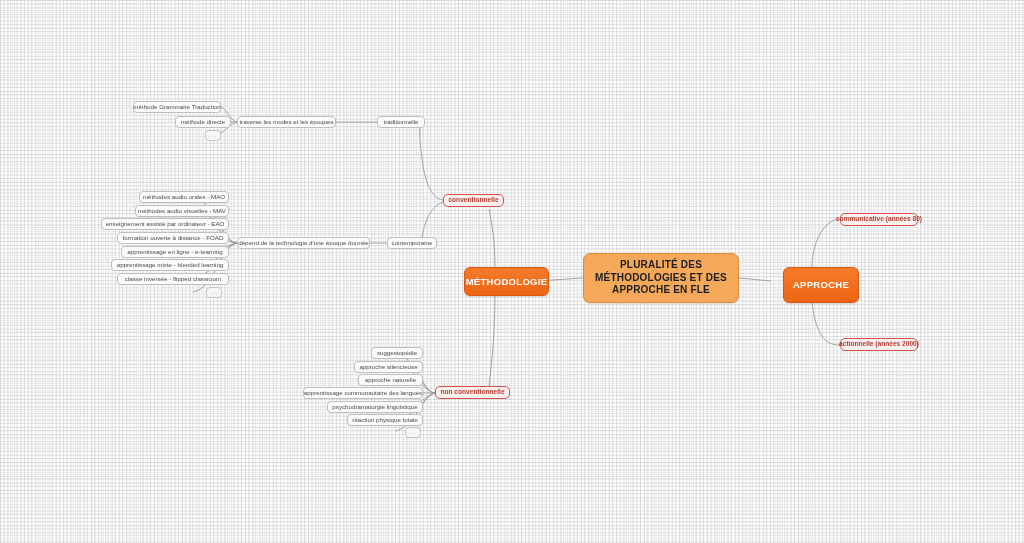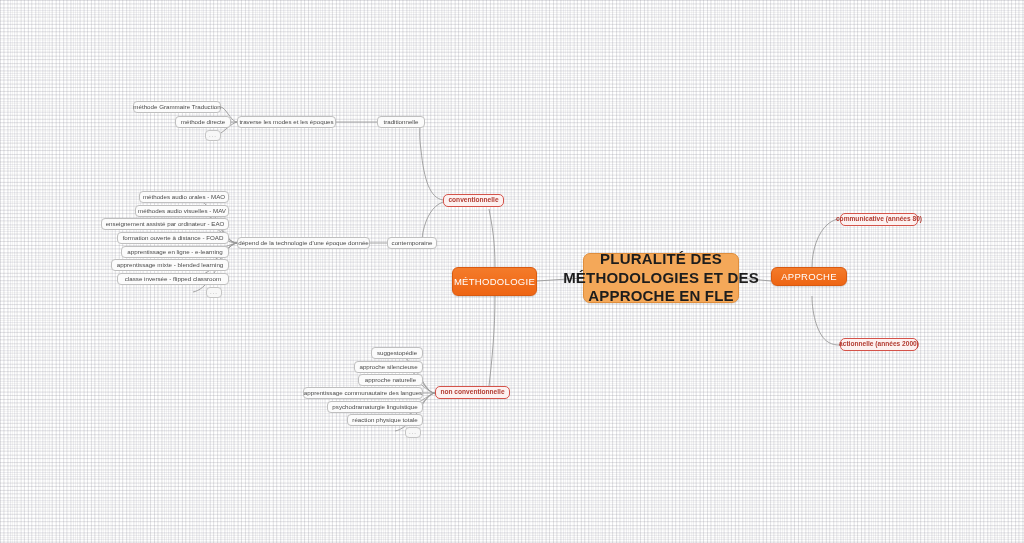--- a/index.html
+++ b/index.html
@@ -58,38 +58,39 @@
     text-align: center;
     white-space: nowrap;
     line-height: 1.25;
   }
   
   .node-root {
     background: #F4A859;
     border: 1px solid #E08E3C;
     border-radius: 7px;
     color: #1d1d1d;
-    font-size: 15px;
+    font-size: 10px;
     font-weight: bold;
     letter-spacing: 0.2px;
     padding: 8px 8px;
     box-shadow: 0 1px 1px rgba(0,0,0,0.10);
   }
   .node-root .rootline { display: block; }
   
   .node-primary {
     background: linear-gradient(180deg, #F47B2A 0%, #EE6513 100%);
     border: 1px solid #D95A10;
     border-radius: 6px;
     color: #ffffff;
     font-size: 9.5px;
-    font-weight: normal;
+    font-weight: bold;
     letter-spacing: 0.3px;
     padding: 3px 0;
     box-shadow: 0 1px 1px rgba(0,0,0,0.13);
+    margin-left: 12px;
   }
   
   .node-red {
     background: #FDF1F0;
     border: 1px solid #D4534A;
     border-radius: 5px;
     color: #B23C32;
     font-size: 6.6px;
     font-weight: bold;
     padding: 2px 5px;
@@ -178,21 +179,21 @@
   <div class="node node-root" style="left:583px; top:253px; width:156px; height:50px; flex-direction:column;">
     <span class="rootline">PLURALITÉ DES</span>
     <span class="rootline">MÉTHODOLOGIES ET DES</span>
     <span class="rootline">APPROCHE EN FLE</span>
   </div>
 
   <div class="node node-primary" style="left:452px; top:267px; width:85px; height:29px;">
     <span>MÉTHODOLOGIE</span>
   </div>
 
-  <div class="node node-primary" style="left:771px; top:267px; width:76px; height:19px;">
+  <div class="node node-primary" style="left:771px; top:267px; width:76px; height:36px;">
     <span>APPROCHE</span>
   </div>
 
   <div class="node node-red" style="left:443px; top:194px; width:61px; height:13px;">
     <span>conventionnelle</span>
   </div>
 
   <div class="node node-red" style="left:435px; top:386px; width:75px; height:13px;">
     <span>non conventionnelle</span>
   </div>

